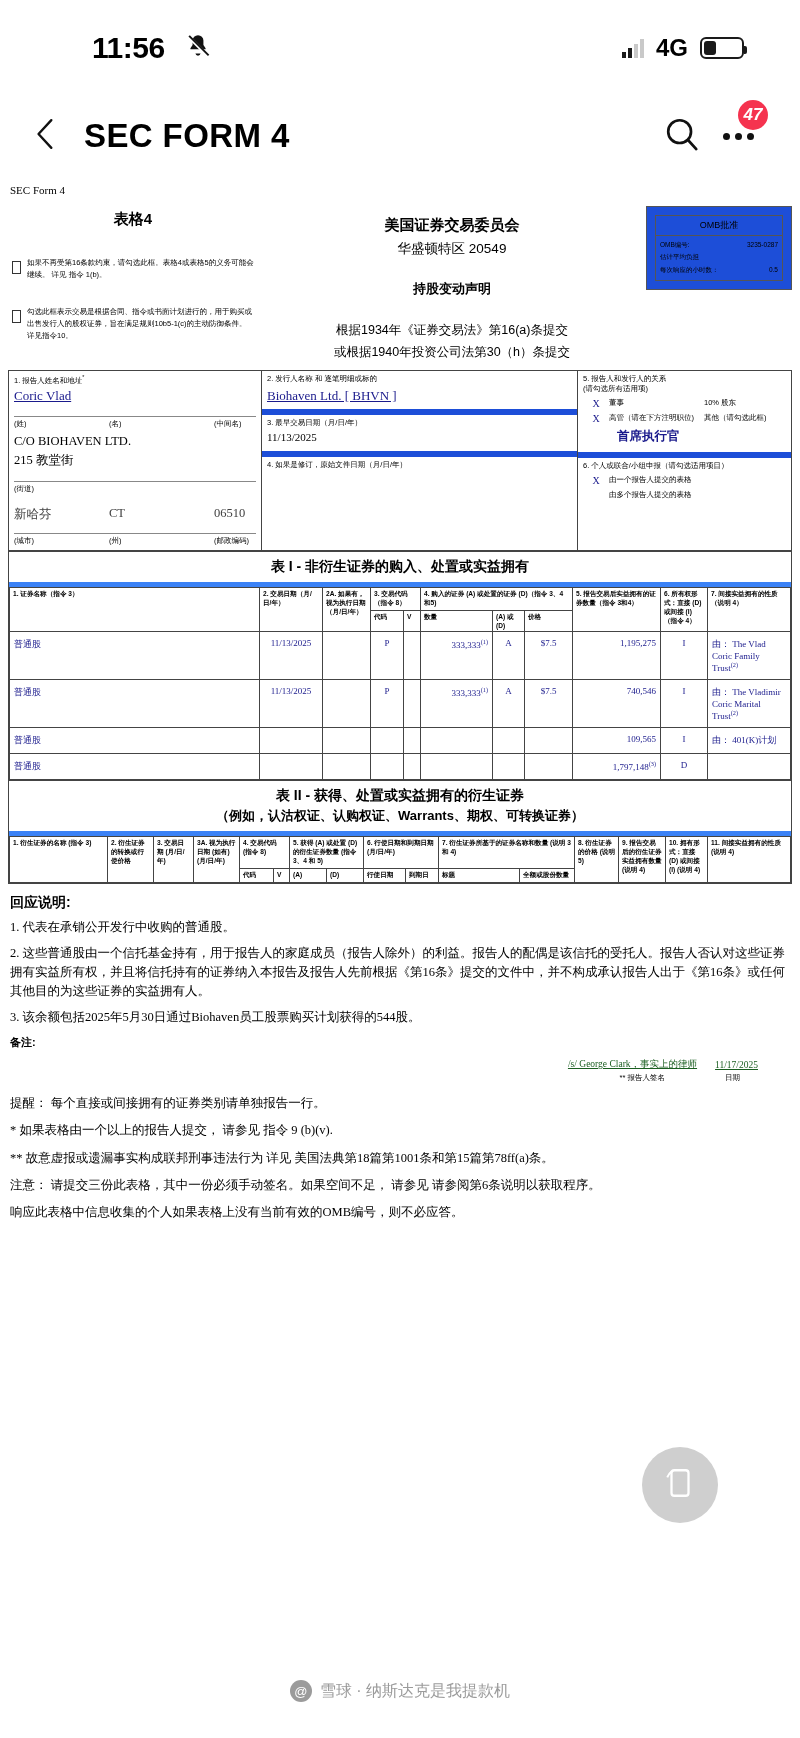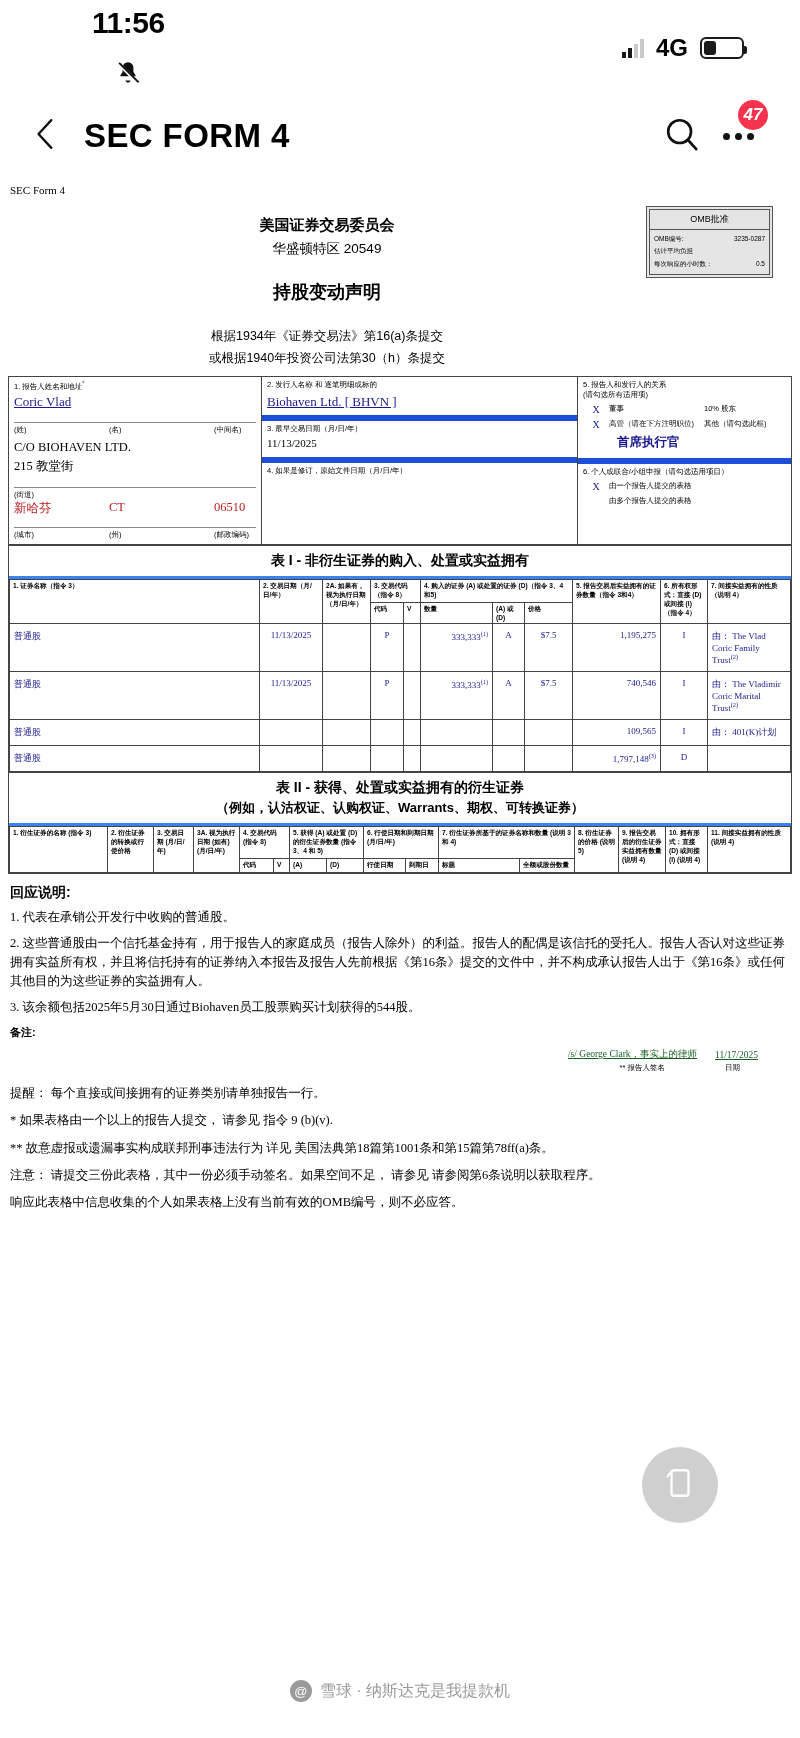--- a/index.html
+++ b/index.html
@@ -13,21 +13,21 @@
     overflow: hidden;
   }
 
   
   .statusbar {
     height: 96px;
     display: flex; align-items: center;
     justify-content: space-between;
     padding: 0 56px 0 92px;
   }
-  .sb-left { display:flex; align-items:center; gap:20px;flex-direction:column; }
+  .sb-left { display:flex; align-items:center; gap:20px; }
   .sb-time { font-size: 30px; font-weight: 700; letter-spacing:-0.5px; }
   .sb-right { display:flex; align-items:center; gap:12px; }
   .sb-net { font-size: 24px; font-weight: 700; }
   .bars { display:flex; align-items:flex-end; gap:2px; height:20px;}
   .bars i { display:block; width:4px; background:#c9c9c9; }
   .bars i:nth-child(1){height:6px;background:#1a1a1a;}
   .bars i:nth-child(2){height:10px;background:#1a1a1a;}
   .bars i:nth-child(3){height:14px;background:#c9c9c9;}
   .bars i:nth-child(4){height:19px;background:#c9c9c9;}
   .battery {
@@ -67,24 +67,24 @@
 
   .form4-title{ font-size:15px; font-weight:700; font-family:"Liberation Sans",sans-serif; text-align:center; margin-top:10px;}
   .chk-block{ display:flex; gap:6px; margin-top:28px; font-size:7.5px; line-height:1.55;
               font-family:"Liberation Sans",sans-serif; }
   .chk-block.second{ margin-top:26px; }
   .chkbox{ width:9px;height:13px;border:1px solid #333; flex:0 0 auto; margin-top:4px;}
   .chk-text{ flex:1; }
 
   .agency{ font-size:15px; font-weight:700; font-family:"Liberation Sans",sans-serif; margin-top:18px;}
   .agency2{ font-size:13.5px; font-family:"Liberation Sans",sans-serif; margin-top:5px;}
-  .stmt{ font-size:18px; font-weight:700; font-family:Liberation Sans, sans-serif; margin-top:22px;}
+  .stmt{ font-size:13px; font-weight:700; font-family:Liberation Sans, sans-serif; margin-top:22px;}
   .filed{ font-size:12.5px; font-family:"Liberation Sans",sans-serif; margin-top:22px; line-height:1.75;}
 
-  .omb-wrap{ border:1px solid #555; padding:2px; width:127px; margin-top:8px; background:#e5e5e5;}
+  .omb-wrap{ border:1px solid #555; padding:8px; width:146px; margin-top:8px; background:#1d4ed8;}
   .omb-title{ border:1px solid #555; text-align:center; font-size:9px; padding:3px 0;
               font-family:"Liberation Sans",sans-serif; }
   .omb-body{ border:1px solid #555; border-top:none; padding:3px 4px 4px 4px; font-size:6.5px;
              font-family:"Liberation Sans",sans-serif; line-height:1.9;}
   .omb-line{ display:flex; justify-content:space-between; }
 
   
   .rp { border:1px solid #444; display:flex; margin-top:6px; }
   .rp-l { width:253px; border-right:1px solid #444; padding:3px 5px 4px 5px;}
   .rp-m { flex:1; border-right:1px solid #444; }
@@ -105,21 +105,21 @@
 
   .rel-row{ display:flex; font-size:7.5px; font-family:"Liberation Sans",sans-serif; margin-top:4px;}
   .rel-x{ width:26px; text-align:center; font-family:"Liberation Serif",serif; font-size:10px; color:#1a1a8c;}
   .rel-a{ width:95px; }
   .rel-b{ flex:1; }
   .ceo{ font-size:12.5px; color:#1a1a8c; margin:4px 0 2px 34px; font-family:"Liberation Sans",sans-serif; font-weight:700;}
 
   
   .tbox{ border:1px solid #444; border-top:none; }
   .tbl-title{ text-align:center; font-weight:700; font-size:14px; padding:6px 0;
-              border-bottom:3px solid #3b82f6; font-family:"Liberation Sans",sans-serif;}
+              border-bottom:5px solid #3b82f6; font-family:"Liberation Sans",sans-serif;}
   .tbl-title .sub{ display:block; font-size:13px; margin-top:2px;}
 
   table.grid{ width:100%; border-collapse:collapse; table-layout:fixed;border-radius:26px;}
   table.grid th, table.grid td{
     border:1px solid #444; font-size:6.6px; font-family:"Liberation Sans",sans-serif;
     vertical-align:top; padding:2px 3px; text-align:left; font-weight:700;
   }
   table.grid td.data{ font-weight:400; font-size:9px; color:#1a1a8c;
      font-family:"Liberation Serif",serif; vertical-align:top; padding:6px 4px;}
   table.grid td.data.c{ text-align:center;}
@@ -207,20 +207,31 @@
       </span>
     <span class="badge">47</span>
   </div>
 </div>
 
 <div class="doc">
 
   <div class="secform-label">SEC Form 4</div>
 
   <div class="hdr-row">
+    <div class="hdr-col-l">
+      <div class="form4-title">表格4</div>
+      <div class="chk-block">
+        <span class="chkbox"></span>
+        <span class="chk-text">如果不再受第16条款约束，请勾选此框。表格4或表格5的义务可能会继续。 详见 指令 1(b)。</span>
+      </div>
+      <div class="chk-block second">
+        <span class="chkbox"></span>
+        <span class="chk-text">勾选此框表示交易是根据合同、指令或书面计划进行的，用于购买或出售发行人的股权证券，旨在满足规则10b5-1(c)的主动防御条件。详见指令10。</span>
+      </div>
+    </div>
 
     <div class="hdr-col-c">
       <div class="agency">美国证券交易委员会</div>
       <div class="agency2">华盛顿特区 20549</div>
       <div class="stmt">持股变动声明</div>
       <div class="filed">根据1934年《证券交易法》第16(a)条提交</div>
       <div class="filed" style="margin-top:0">或根据1940年投资公司法第30（h）条提交</div>
     </div>
 
     <div class="hdr-col-r">
@@ -253,21 +264,21 @@
         <span class="n1">(姓)</span>
         <span class="n2">(名)</span>
         <span class="n3">(中间名)</span>
       </div>
       <div class="blk-val" style="margin-top:5px">C/O BIOHAVEN LTD.</div>
       <div class="blk-val" style="margin-top:3px">215 教堂街</div>
       <div class="rule" style="margin-top:12px"></div>
       <div class="three">
         <span class="n3">(街道)</span>
       </div>
-      <div class="three" style="font-size:12.5px;font-family:'Liberation Serif',serif;color:#b91c1c;">
+      <div class="three" style="margin-top:12px;font-size:12.5px;font-family:'Liberation Serif',serif;color:#404040;">
         <span class="n1">新哈芬</span>
         <span class="n2">CT</span>
         <span class="n3">06510</span>
       </div>
       <div class="rule" style="margin-top:10px"></div>
       <div class="three">
         <span class="n1">(城市)</span>
         <span class="n2">(州)</span>
         <span class="n3">(邮政编码)</span>
       </div>

